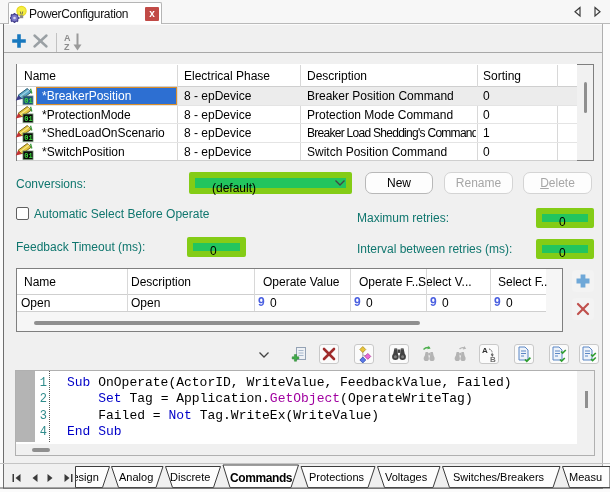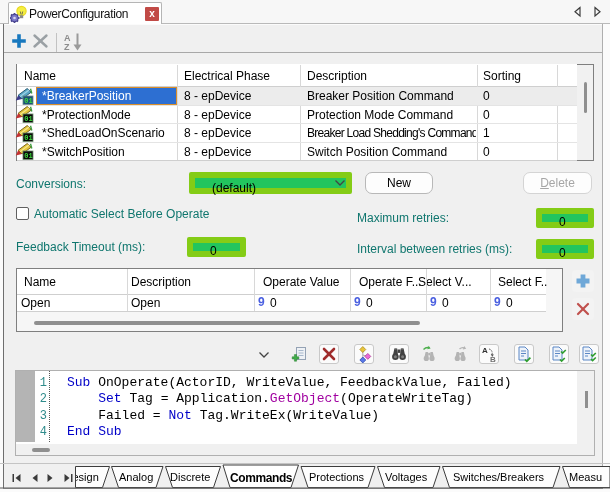--- a/index.html
+++ b/index.html
@@ -156,20 +156,21 @@
   <span class="cell" style="left:483px;top:108px">0</span>
   <span class="cell" style="left:483px;top:126px">1</span>
   <span class="cell" style="left:483px;top:145px">0</span>
 
   <span class="lbl" style="left:16px;top:177px">Conversions:</span>
   <div class="inp" style="left:189px;top:172px;width:163px;height:22px;line-height:20px">(default)</div>
   <svg class="abs" style="left:334px;top:179px" width="12" height="8" viewBox="0 0 12 8">
       <path d="M1.5 1.5 L6 6 L10.5 1.5" fill="none" stroke="#444" stroke-width="1.3"></path>
     </svg>
   <div class="btn" style="left:365px;top:172px;width:68px;height:22px">New</div>
+  <div class="btn" style="left:444px;top:172px;width:69px;height:22px;color:#a6a6a6;border-color:#d4d4d4">Rename</div>
   <div class="btn" style="left:523px;top:172px;width:69px;height:22px;color:#a6a6a6;border-color:#d4d4d4"><span style="text-decoration:underline">D</span>elete</div>
 
   <div class="abs" style="left:16px;top:207px;width:13px;height:13px;background:#fff;border:1px solid #606060;border-radius:2px"></div>
   <span class="lbl" style="left:34px;top:207px">Automatic Select Before Operate</span>
   <span class="lbl" style="left:357px;top:211px">Maximum retries:</span>
   <div class="inp" style="left:536px;top:208px;width:58px;height:20px">0</div>
 
   <span class="lbl" style="left:16px;top:240px">Feedback Timeout (ms):</span>
   <div class="inp" style="left:187px;top:237px;width:59px;height:20px">0</div>
   <span class="lbl" style="left:357px;top:242px">Interval between retries (ms):</span>

